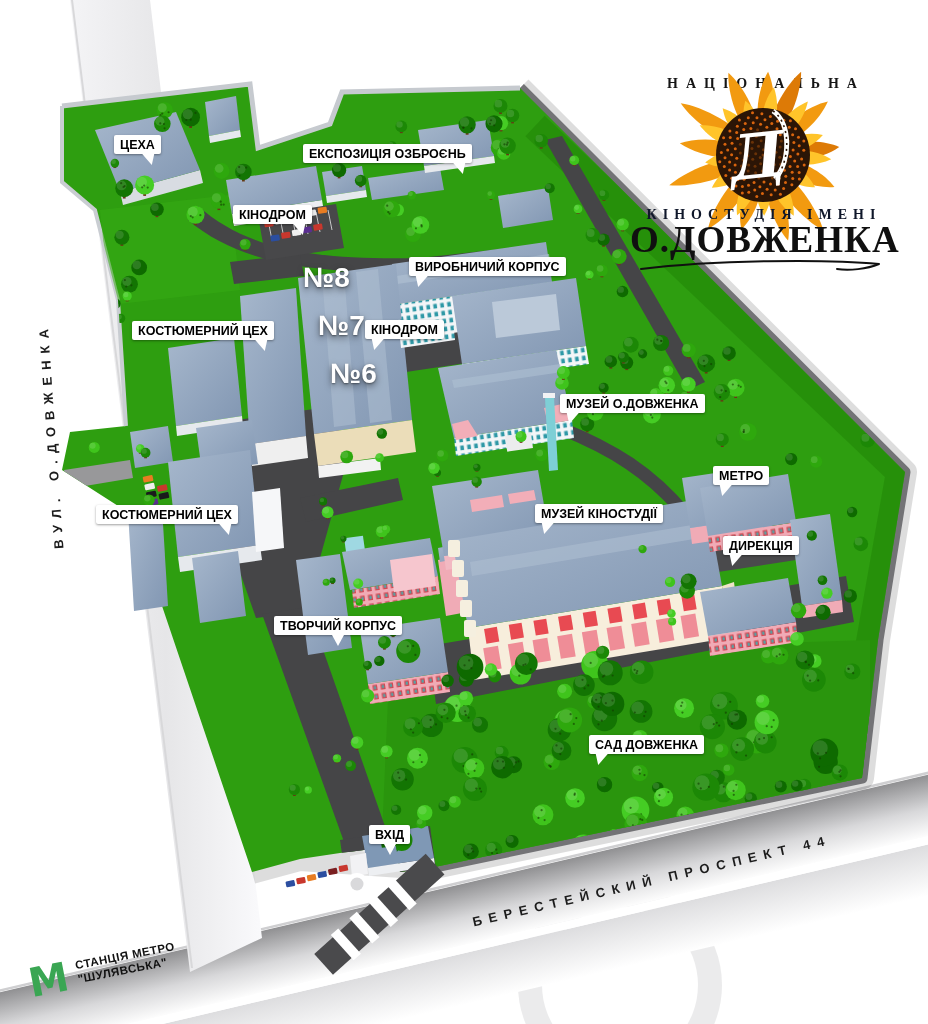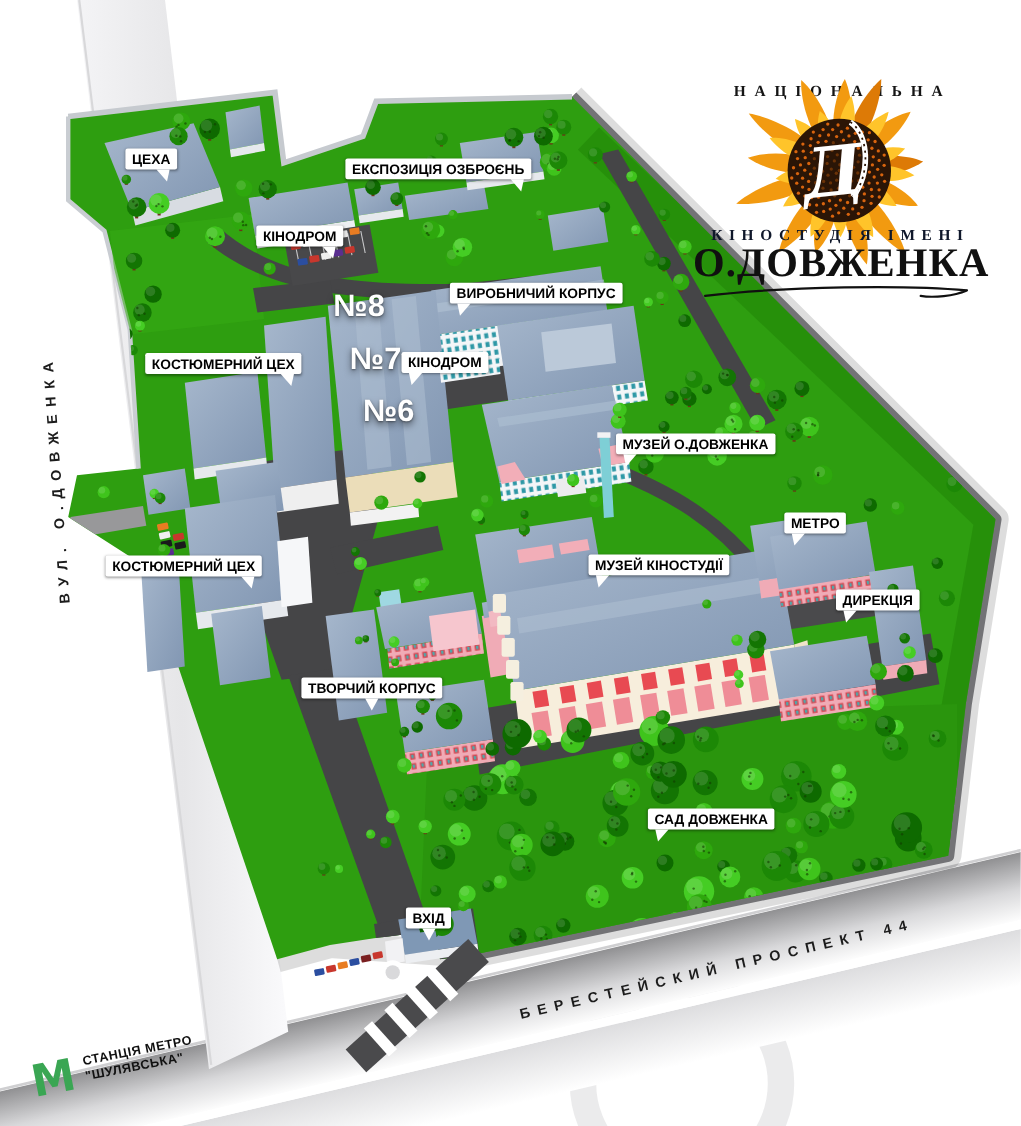--- a/index.html
+++ b/index.html
@@ -1129,33 +1129,33 @@
   <g transform="rotate(-42 380 915)">
     <rect x="305" y="900" width="150" height="28" fill="#4A4A4C"></rect>
     <rect x="330" y="897" width="10" height="34" fill="#FFFFFF"></rect>
     <rect x="355" y="897" width="10" height="34" fill="#FFFFFF"></rect>
     <rect x="380" y="897" width="10" height="34" fill="#FFFFFF"></rect>
     <rect x="405" y="897" width="10" height="34" fill="#FFFFFF"></rect>
   </g>
 </svg>
 
 <div class="lbl" style="left:114px;top:135px"><span>ЦЕХА</span><span class="tl br"></span></div>
-<div class="lbl" style="left:314px;top:144px"><span>ЕКСПОЗИЦІЯ ОЗБРОЄНЬ</span><span class="tl br"></span></div>
+<div class="lbl" style="left:303px;top:144px"><span>ЕКСПОЗИЦІЯ ОЗБРОЄНЬ</span><span class="tl br"></span></div>
 <div class="lbl" style="left:233px;top:205px"><span>КІНОДРОМ</span><span class="tl br"></span></div>
 <div class="lbl" style="left:409px;top:257px"><span>ВИРОБНИЧИЙ КОРПУС</span><span class="tl bl"></span></div>
 <div class="num" style="left:303px;top:262px">№8</div>
 <div class="num" style="left:318px;top:310px">№7</div>
 <div class="lbl" style="left:365px;top:320px"><span>КІНОДРОМ</span><span class="tl bl"></span></div>
 <div class="num" style="left:330px;top:358px">№6</div>
 <div class="lbl" style="left:132px;top:321px"><span>КОСТЮМЕРНИЙ ЦЕХ</span><span class="tl br"></span></div>
 <div class="lbl" style="left:560px;top:394px"><span>МУЗЕЙ О.ДОВЖЕНКА</span><span class="tl bl"></span></div>
 <div class="lbl" style="left:713px;top:466px"><span>МЕТРО</span><span class="tl bl"></span></div>
 <div class="lbl" style="left:96px;top:505px"><span>КОСТЮМЕРНИЙ ЦЕХ</span><span class="tl br"></span></div>
 <div class="lbl" style="left:535px;top:504px"><span>МУЗЕЙ КІНОСТУДІЇ</span><span class="tl bl"></span></div>
-<div class="lbl" style="left:760px;top:536px"><span>ДИРЕКЦІЯ</span><span class="tl bl"></span></div>
+<div class="lbl" style="left:723px;top:536px"><span>ДИРЕКЦІЯ</span><span class="tl bl"></span></div>
 <div class="lbl" style="left:274px;top:616px"><span>ТВОРЧИЙ КОРПУС</span><span class="tl b"></span></div>
 <div class="lbl" style="left:589px;top:735px"><span>САД ДОВЖЕНКА</span><span class="tl bl"></span></div>
 <div class="lbl" style="left:369px;top:825px"><span>ВХІД</span><span class="tl b"></span></div>
 
 <div id="street-left" class="street">ВУЛ. О.ДОВЖЕНКА</div>
 <div id="street-bottom" class="street">БЕРЕСТЕЙСКИЙ ПРОСПЕКТ 44</div>
 
 <div id="metro">
   <svg width="46" height="42" viewBox="0 0 46 42">
     <text x="23" y="36" text-anchor="middle" fill="#3AA653" font-family="DejaVu Sans, sans-serif" font-weight="bold" font-size="40">М</text>

